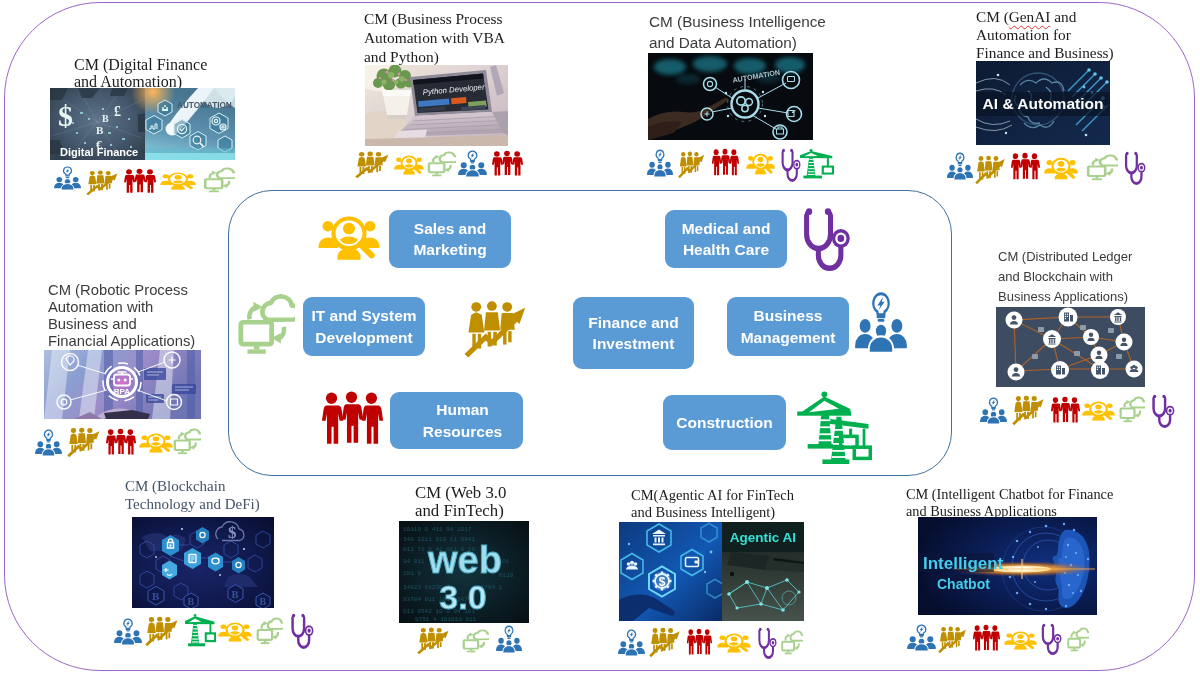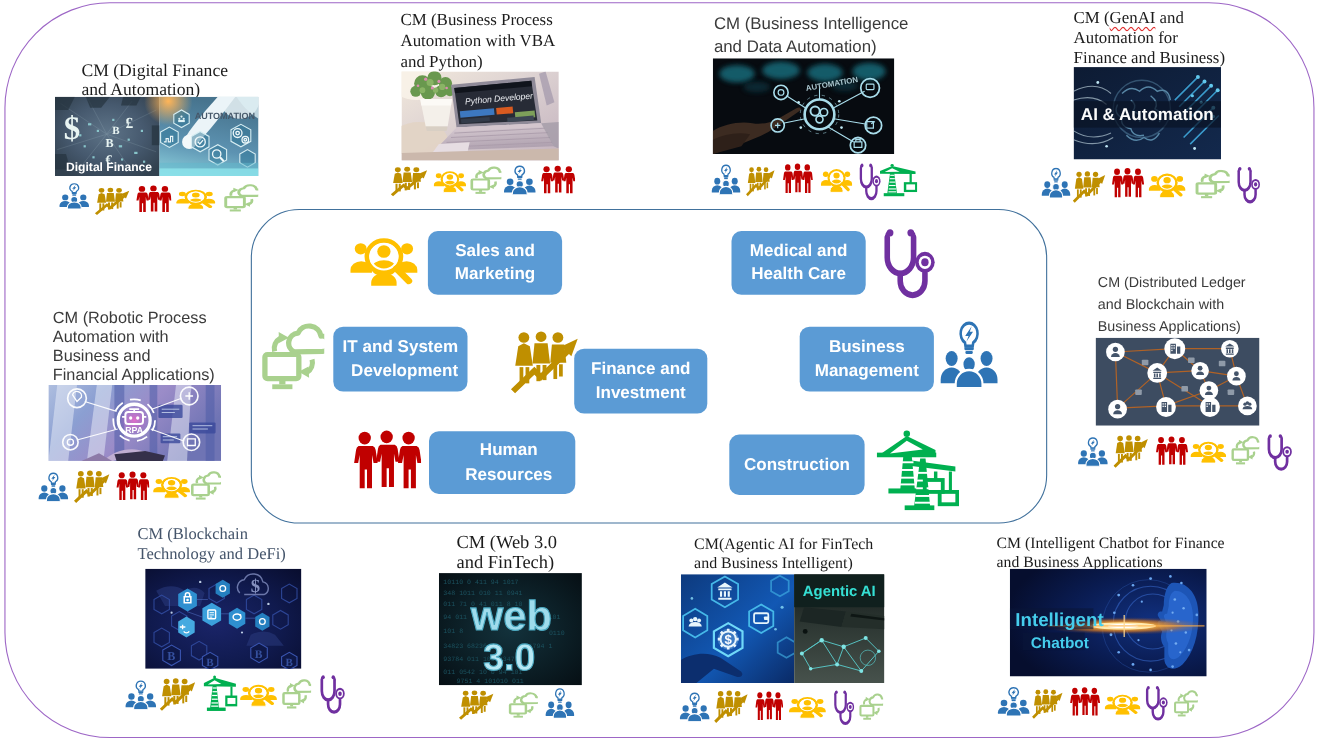--- a/index.html
+++ b/index.html
@@ -155,22 +155,22 @@
 </symbol>
 </defs>
 </svg>
 
 <div class="abs" style="left:4px;top:2px;width:1189px;height:667px;border:1.6px solid #9D66C6;border-radius:96px;"></div>
 
 <div class="abs" style="left:228px;top:190px;width:722px;height:284px;border:1.4px solid #41719C;border-radius:44px;"></div>
 
 <div class="btn" style="left:389px;top:210px;width:122px;height:58px;">Sales and<br>Marketing</div>
 <div class="btn" style="left:665px;top:210px;width:122px;height:58px;">Medical and<br>Health Care</div>
-<div class="btn" style="left:303px;top:297px;width:122px;height:59px;text-align:right;">IT and System<br>Development</div>
-<div class="btn" style="left:522px;top:297px;width:121px;height:59px;margin-top:20px;">Finance and<br>Investment</div>
+<div class="btn" style="left:303px;top:297px;width:122px;height:59px;">IT and System<br>Development</div>
+<div class="btn" style="left:573px;top:297px;width:121px;height:72px;">Finance and<br>Investment</div>
 <div class="btn" style="left:727px;top:297px;width:122px;height:59px;">Business<br>Management</div>
 <div class="btn" style="left:390px;top:392px;width:121px;height:57px;padding-left:12px;">Human<br>Resources</div>
 <div class="btn" style="left:663px;top:395px;width:123px;height:55px;">Construction</div>
 
 <svg class="ic" style="left:318px;top:213px;color:#FFC000" width="62" height="50">
       <use href="#i-sales"></use>
     </svg>
 <svg class="ic" style="left:793px;top:207px;color:#7030A0" width="58" height="66">
       <use href="#i-steth"></use>
     </svg>

